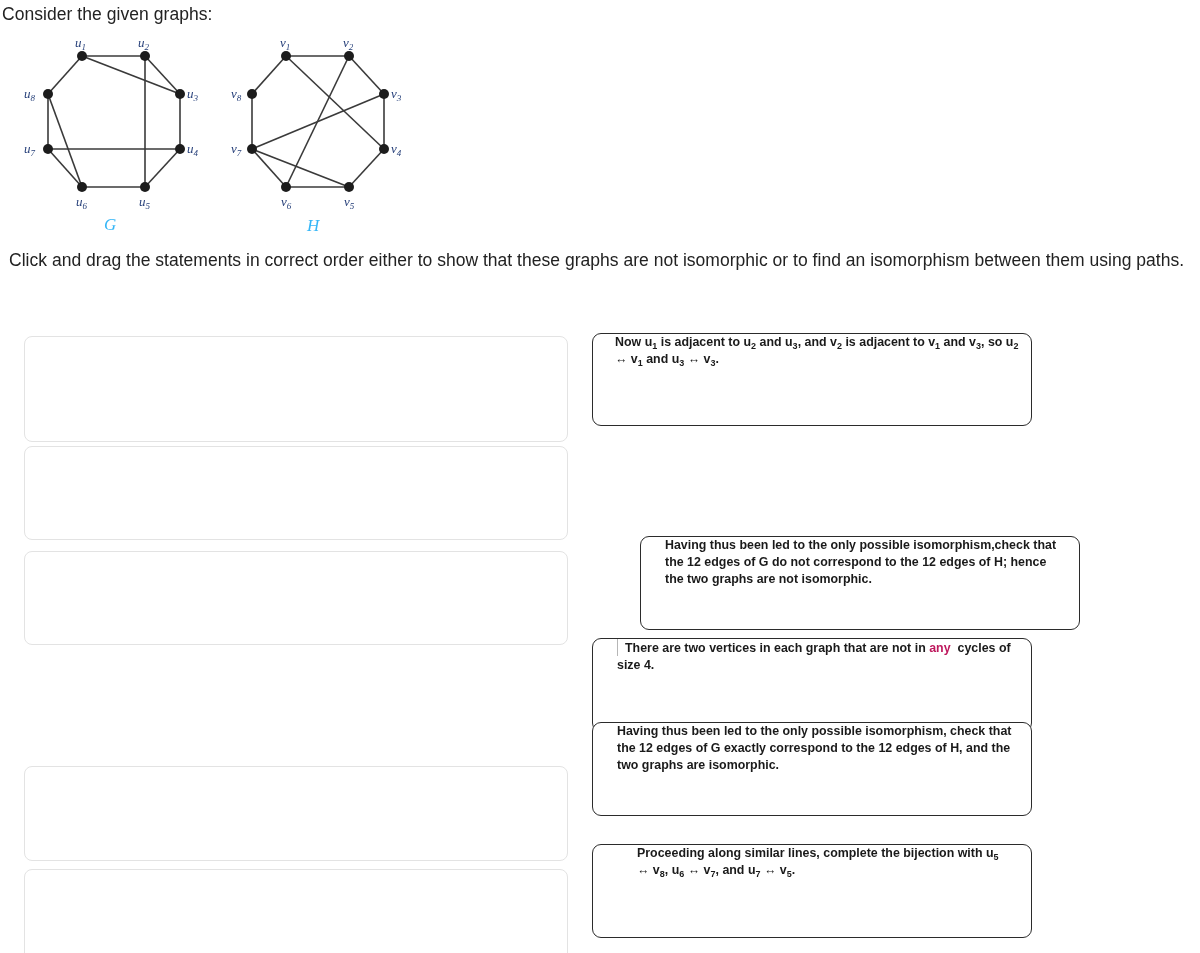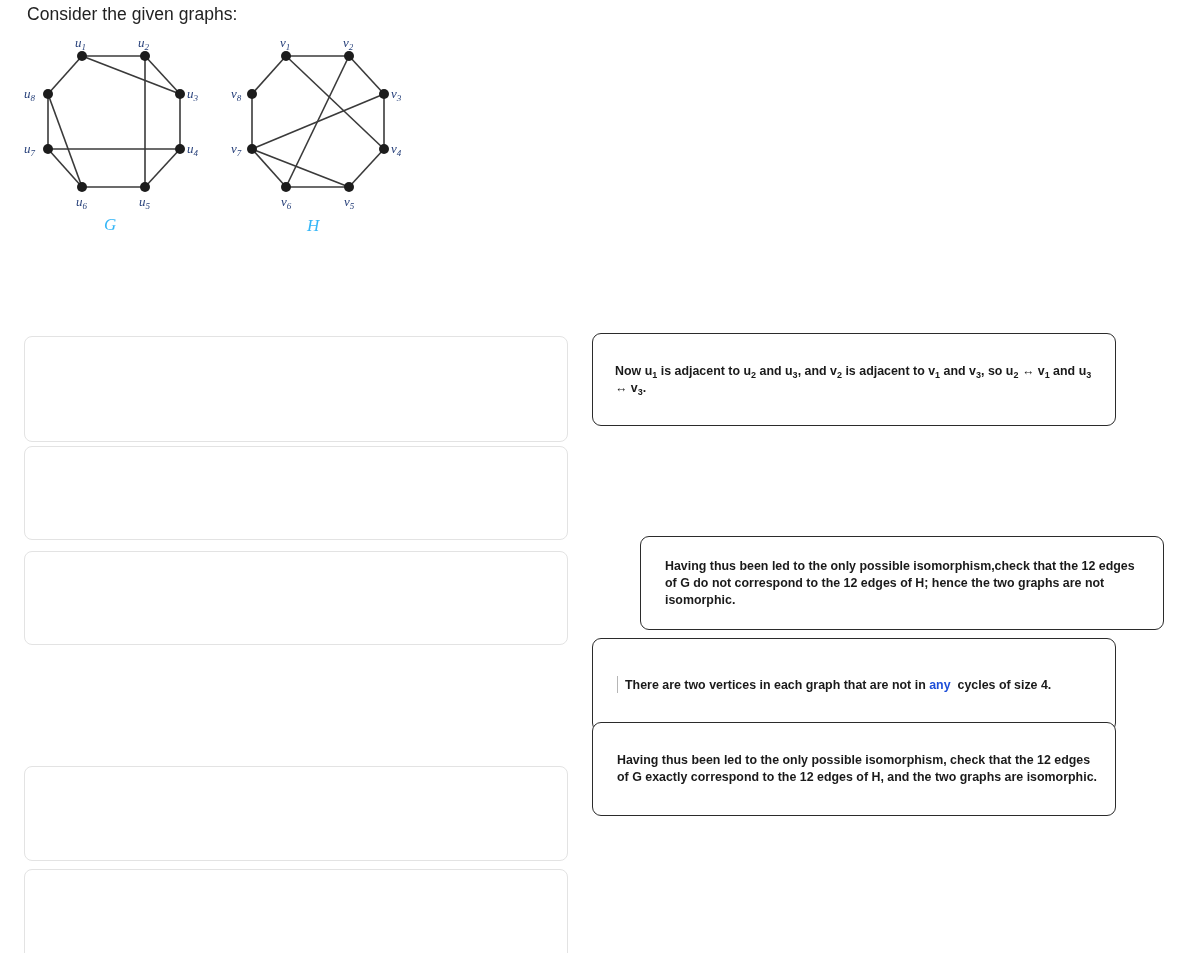--- a/index.html
+++ b/index.html
@@ -17,21 +17,21 @@
   #page {
     position: relative;
     width: 1200px;
     height: 953px;
     background: #ffffff;
   }
 
   
   .intro-line {
     position: absolute;
-    left: 27px;
+    left: 2px;
     top: 3px;
     font-size: 17.5px;
     line-height: 22px;
     color: #222222;
     letter-spacing: 0.05px;
     text-align: right;
   }
 
   
   .figure-wrap {
@@ -78,26 +78,26 @@
   #dropzone-1 { top: 336px; height: 106px; }
   #dropzone-2 { top: 446px; height: 94px; }
   #dropzone-3 { top: 551px; height: 94px; }
   #dropzone-4 { top: 766px; height: 95px; }
   #dropzone-5 { top: 869px; height: 95px; }
 
   
   .card {
     position: absolute;
     left: 592px;
-    width: 524px;
+    width: 440px;
     border: 1px solid #2b2b2b;
     border-radius: 9px;
     background: #ffffff;
     display: flex;
-    align-items: center;
+    align-items: flex-start;
   }
   .card-text {
     display: block;
     width: 100%;
     font-size: 12.4px;
     line-height: 17px;
     color: #1a1a1a;
     font-weight: 600;
     letter-spacing: 0.01px;
     padding: 0 22px;
@@ -126,21 +126,21 @@
 
   
   .caret-marker {
     display: inline-block;
     width: 1px;
     height: 17px;
     background: #b6b6b6;
     vertical-align: -4px;
     margin-right: 7px;
   }
-  .hl-any { color: #1d4ed8; }
+  .hl-any { color: #be185d; }
 </style>
 </head>
 <body>
 
 <div id="page">
 
   <div class="intro-line">Consider the given graphs:</div>
 
   <div class="figure-wrap">
     <svg class="graph-svg" width="430" height="205" viewBox="0 0 430 205">
@@ -217,20 +217,21 @@
         <text x="281" y="172">v<tspan font-size="9" dy="3">6</tspan></text>
         <text x="231" y="119">v<tspan font-size="9" dy="3">7</tspan></text>
         <text x="231" y="64">v<tspan font-size="9" dy="3">8</tspan></text>
       </g>
     </svg>
 
     <div class="graph-caption" id="caption-G">G</div>
     <div class="graph-caption" id="caption-H">H</div>
   </div>
 
+  <div class="prompt">Click and drag the statements in correct order either to show that these graphs are not isomorphic or to find an isomorphism between them using paths.</div>
 
   <div class="dropzone" id="dropzone-1"></div>
   <div class="dropzone" id="dropzone-2"></div>
   <div class="dropzone" id="dropzone-3"></div>
   <div class="dropzone" id="dropzone-4"></div>
   <div class="dropzone" id="dropzone-5"></div>
 
   <div class="card" id="card-1">
     <span class="card-text">Now u<sub>1</sub> is adjacent to u<sub>2</sub> and u<sub>3</sub>, and v<sub>2</sub> is&nbsp;adjacent to v<sub>1</sub> and v<sub>3</sub>, so u<sub>2</sub> <span class="arrow">↔</span> v<sub>1</sub> and u<sub>3</sub> <span class="arrow">↔</span> v<sub>3</sub>.</span>
   </div>
@@ -241,14 +242,17 @@
   </div>
 
   <div class="card" id="card-4">
     <span class="card-text"><span class="caret-marker"></span>There are two vertices in each graph that are&nbsp;not in <span class="hl-any">any</span>&nbsp; cycles of size 4.</span>
   </div>
 
   <div class="card" id="card-5">
     <span class="card-text">Having thus been led to the only possible&nbsp;isomorphism,&nbsp;check that the 12 edges of G exactly correspond to the 12 edges of H, and&nbsp;the two graphs are isomorphic.</span>
   </div>
 
+  <div class="card" id="card-6">
+    <span class="card-text">Proceeding along similar lines, complete the bijection with u<sub>5</sub> <span class="arrow">↔</span> v<sub>8</sub>, u<sub>6</sub> <span class="arrow">↔</span> v<sub>7</sub>, and u<sub>7</sub> <span class="arrow">↔</span> v<sub>5</sub>.</span>
+  </div>
 
 </div>
 
 </body></html>

